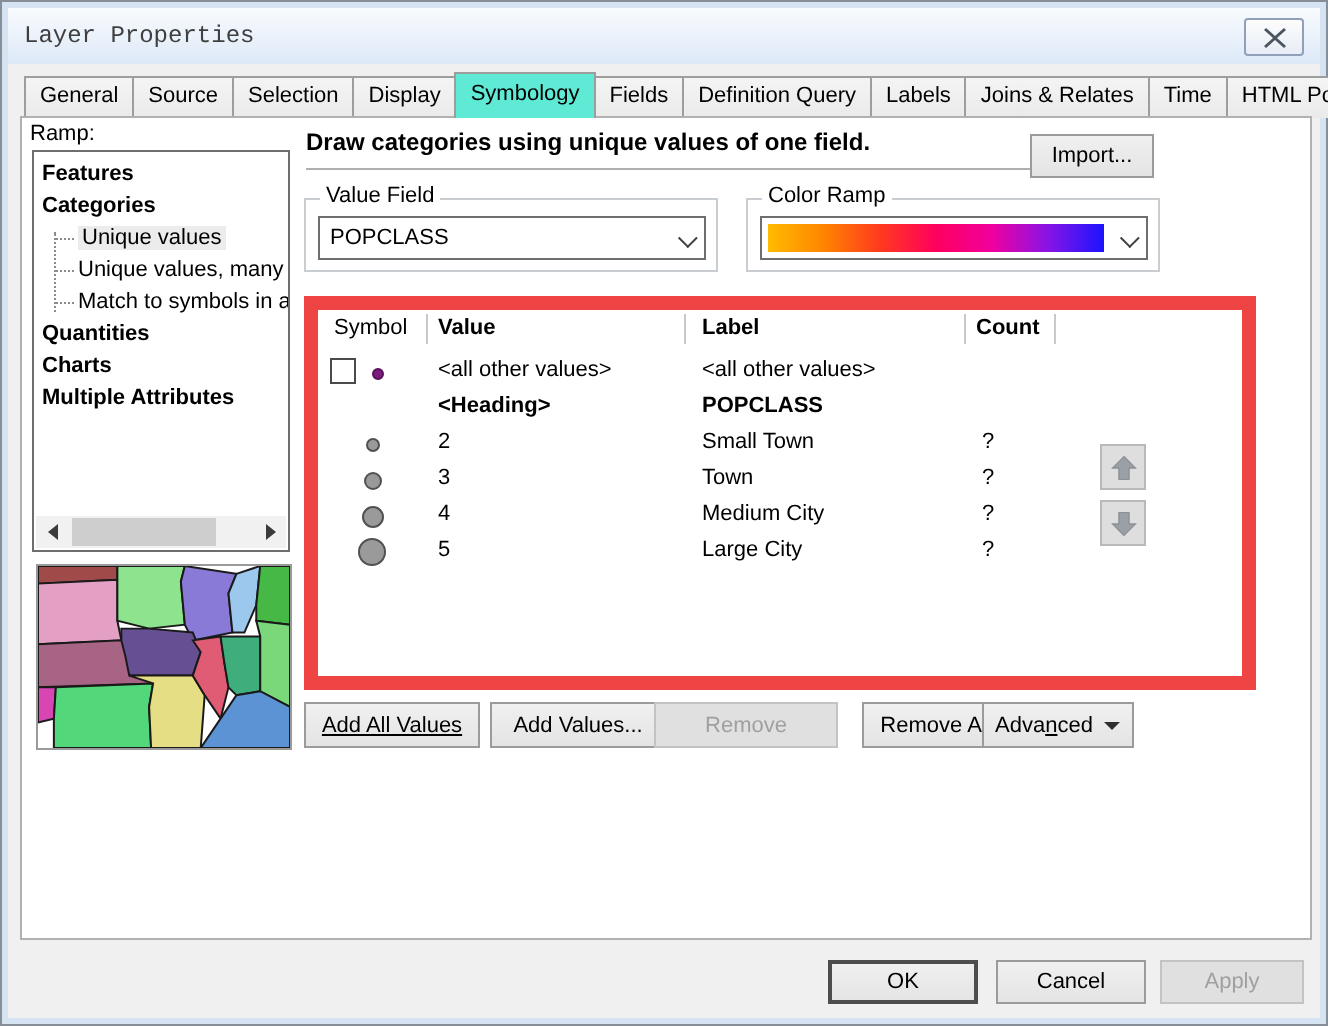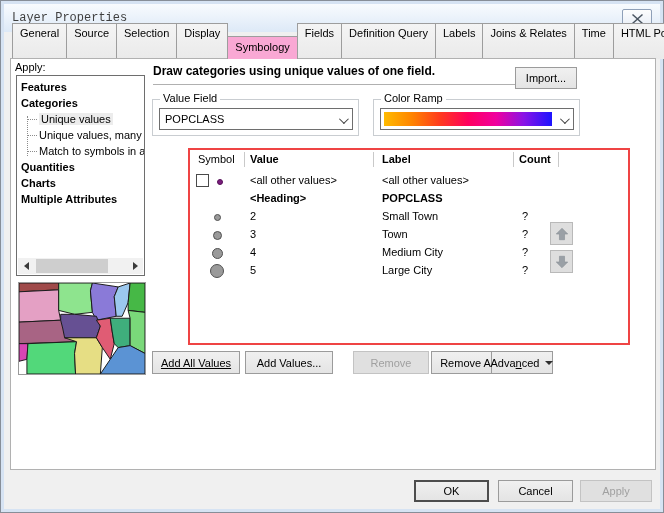--- a/index.html
+++ b/index.html
@@ -15,22 +15,22 @@
     background:linear-gradient(#f8fbfe,#dde9f7);font-family:Liberation Mono, monospace; }
   .title { position:absolute; left:8px; top:7px; font-size:12px; color:#3f3f3f; }
   .close-btn { position:absolute; right:8px; top:5px; width:30px; height:19px;
     background:linear-gradient(#fdfdfd,#e7edf6); border:1px solid #8fa0b8; border-radius:2px;
     display:flex; align-items:center; justify-content:center; cursor:default; }
 
   
   .tabs { position:absolute; left:11px; top:37px; display:flex; align-items:flex-end; height:21px; }
   .tab { padding:3px 7px 4px 7px; background:linear-gradient(#f4f4f4,#eaeaea);
     border:1px solid #9d9d9d; border-bottom:none; margin-right:-1px; white-space:nowrap;
-    position:relative; height:36px; }
-  .tab.active { background:#f9a8d4; height:23px; padding-top:4px; z-index:5;
+    position:relative; height:21px; }
+  .tab.active { background:#5eead4; height:23px; padding-top:4px; z-index:5;
     border-color:#9d9d9d; margin-top:-3px; }
 
   .tab-page { position:absolute; left:9px; top:57px; width:646px; height:412px;
     background:#fff; border:1px solid #b1b1b1; z-index:1; }
 
   
   .show-label { position:absolute; left:4px; top:2px; }
   .tree { position:absolute; left:5px; top:16px; width:129px; height:201px;
     background:#fff; border:1px solid #6e6e6e; overflow:hidden; }
   .tree-items { padding:3px 0 0 4px; position:relative; }
@@ -69,22 +69,22 @@
   .groupbox .legend { position:absolute; top:-8px; left:7px; background:#fff; padding:0 3px; }
   .group-value { left:141px; top:40px; }
   .group-color { left:362px; top:40px; }
   .combo { position:absolute; left:6px; top:8px; width:194px; height:22px; background:#fff;
     border:1px solid #6e6e6e; display:flex; align-items:center; padding-left:5px; }
   .combo .chevron { position:absolute; right:6px; top:8px; width:7px; height:7px;
     border-right:1px solid #404040; border-bottom:1px solid #404040; transform:rotate(45deg) translateY(-2px); }
   .ramp-bar { position:absolute; left:3px; top:3px; width:168px; height:14px; }
 
   
-  .sym-table { position:absolute; left:141px; top:89px; width:442px; height:197px;
-    background:#fff; border:2px solid #ef4444;margin-left:36px; }
+  .sym-table { position:absolute; left:141px; top:89px; width:476px; height:197px;
+    background:#fff; border:7px solid #ef4444; }
   .sym-header { position:absolute; left:0; top:0; right:0; height:20px; }
   .sym-header .sep { position:absolute; top:2px; bottom:3px; width:1px; background:#c9c9c9; }
   .col-symbol { position:absolute; left:8px;  top:3px; }
   .col-value  { position:absolute; left:60px; top:3px; font-weight:bold; }
   .col-label  { position:absolute; left:192px; top:3px; font-weight:bold; }
   .col-count  { position:absolute; left:329px; top:3px; font-weight:bold; }
   .sym-row { position:absolute; left:0; right:0; height:18px; }
   .cell-sym { position:absolute; left:0; width:54px; height:18px;
     display:flex; align-items:center; justify-content:center; }
   .cell-val { position:absolute; left:60px; top:2px; }
@@ -104,23 +104,23 @@
   
   .move-btn { position:absolute; left:539px; width:23px; height:23px;
     background:#dedede; border:1px solid #b9b9b9; display:flex; align-items:center; justify-content:center; }
   .move-up { top:163px; }
   .move-down { top:191px; }
 
   
   .action-btn { position:absolute; top:292px; height:23px; }
   .btn-add-all { left:141px; width:88px;text-decoration:underline; }
   .btn-add-values { left:234px; width:88px; }
-  .btn-remove { left:342px; width:76px; }
+  .btn-remove { left:316px; width:92px; }
   .btn-remove-all { left:420px; width:74px; }
-  .btn-advanced { left:480px; width:62px; }
+  .btn-advanced { left:480px; width:76px; }
   .caret-down { width:0; height:0; border-left:4px solid transparent; border-right:4px solid transparent;
     border-top:4px solid #2f2f2f; margin-left:6px; }
   .mnemonic { text-decoration:underline; }
 
   
   .footer-btn { position:absolute; top:479px; height:22px; }
   .btn-ok { left:413px; width:75px; }
   .btn-cancel { left:497px; width:75px; }
   .btn-apply { left:579px; width:72px; }
 </style>
@@ -147,21 +147,21 @@
     <div class="tab">Fields</div>
     <div class="tab">Definition Query</div>
     <div class="tab">Labels</div>
     <div class="tab">Joins &amp; Relates</div>
     <div class="tab">Time</div>
     <div class="tab">HTML Popup</div>
   </div>
 
   <div class="tab-page">
 
-    <div class="show-label">Apply:</div>
+    <div class="show-label">Ramp:</div>
 
     <div class="tree">
       <div class="tree-items">
         <div class="tree-vline"></div>
         <div class="tree-item bold">Features</div>
         <div class="tree-item bold">Categories</div>
         <div class="tree-item tree-child"><span class="tree-sel">Unique values</span></div>
         <div class="tree-item tree-child">Unique values, many</div>
         <div class="tree-item tree-child">Match to symbols in a</div>
         <div class="tree-item bold">Quantities</div>

